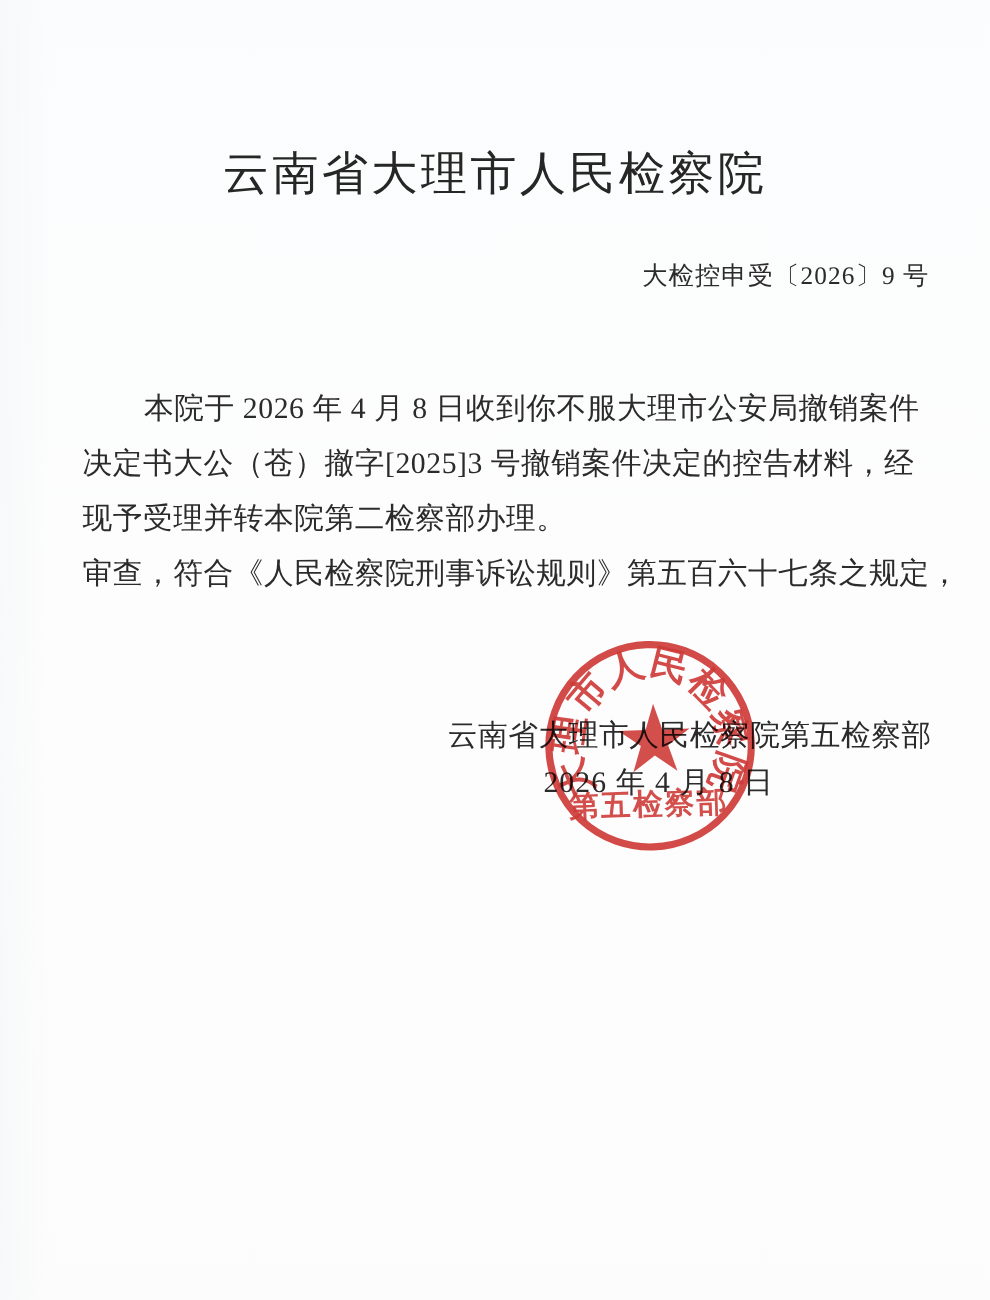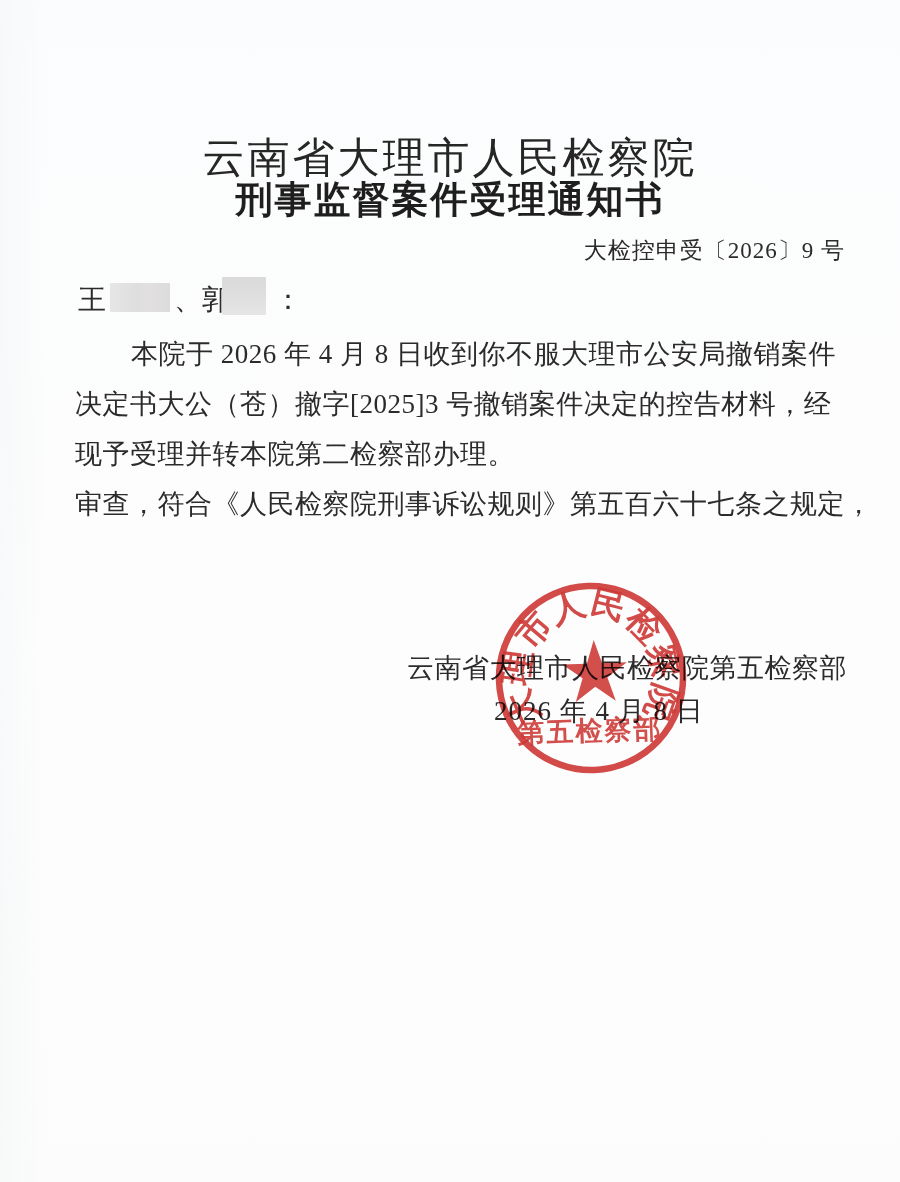--- a/index.html
+++ b/index.html
@@ -70,21 +70,21 @@
     background: linear-gradient(90deg, #e6e6e6 0%, #dedede 45%, #e2dfdf 60%, #dcdcdc 100%);
   }
   .redact-2 {
     width: 44px; height: 38px;
     margin: -4px 6px 0 -8px;
     background: linear-gradient(180deg, #d9d9d9 0%, #e0e0e0 60%, #e6e6e6 100%);
   }
   .addressee .colon { margin-left: 2px; }
   .body-text {
     position: absolute;
-    top: 329px; left: 75px;
+    top: 346px; left: 75px;
     width: 766px;
   }
   .body-line {
     font-size: 27px;
     line-height: 50px;
     height: 50px;
     letter-spacing: 0.5px;
     white-space: nowrap;
     color: #2b2b2b;
   }
@@ -116,27 +116,23 @@
     pointer-events: none;
   }
 </style>
 </head>
 <body>
 
 <div class="page">
 
   <div class="issuer-title">云南省大理市人民检察院</div>
 
-  <div class="doc-title">刑事监督案件受理通知书</div>
 
   <div class="ref-number">大检控申受〔2026〕9 号</div>
 
-  <div class="addressee">
-    <span class="piece">王</span><span class="redact redact-1"></span><span class="piece">、</span><span class="piece">郭</span><span class="redact redact-2"></span><span class="piece colon">：</span>
-  </div>
 
   <div class="body-text">
     <div class="body-line indent">本院于 2026 年 4 月 8 日收到你不服大理市公安局撤销案件</div>
     <div class="body-line">决定书大公（苍）撤字[2025]3 号撤销案件决定的控告材料，经</div>
     <div class="body-line">现予受理并转本院第二检察部办理。</div>
     <div class="body-line">审查，符合《人民检察院刑事诉讼规则》第五百六十七条之规定，</div>
   </div>
 
   <div class="signature-line">云南省大理市人民检察院第五检察部</div>
 

